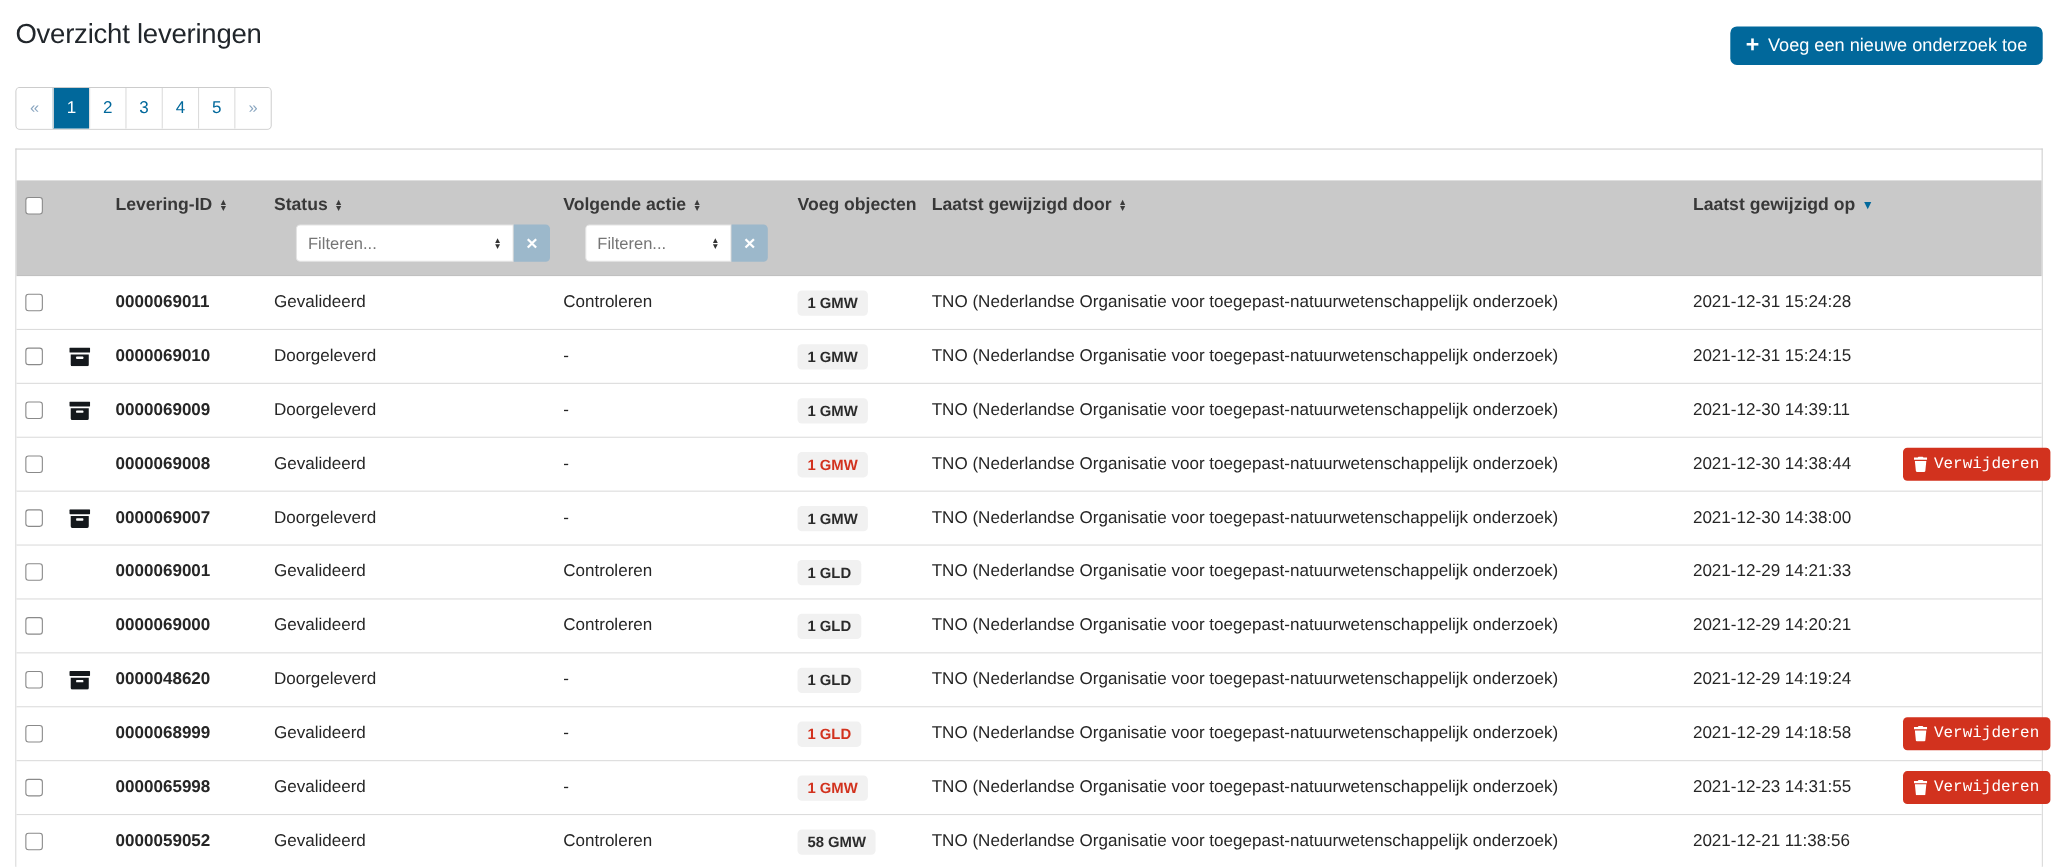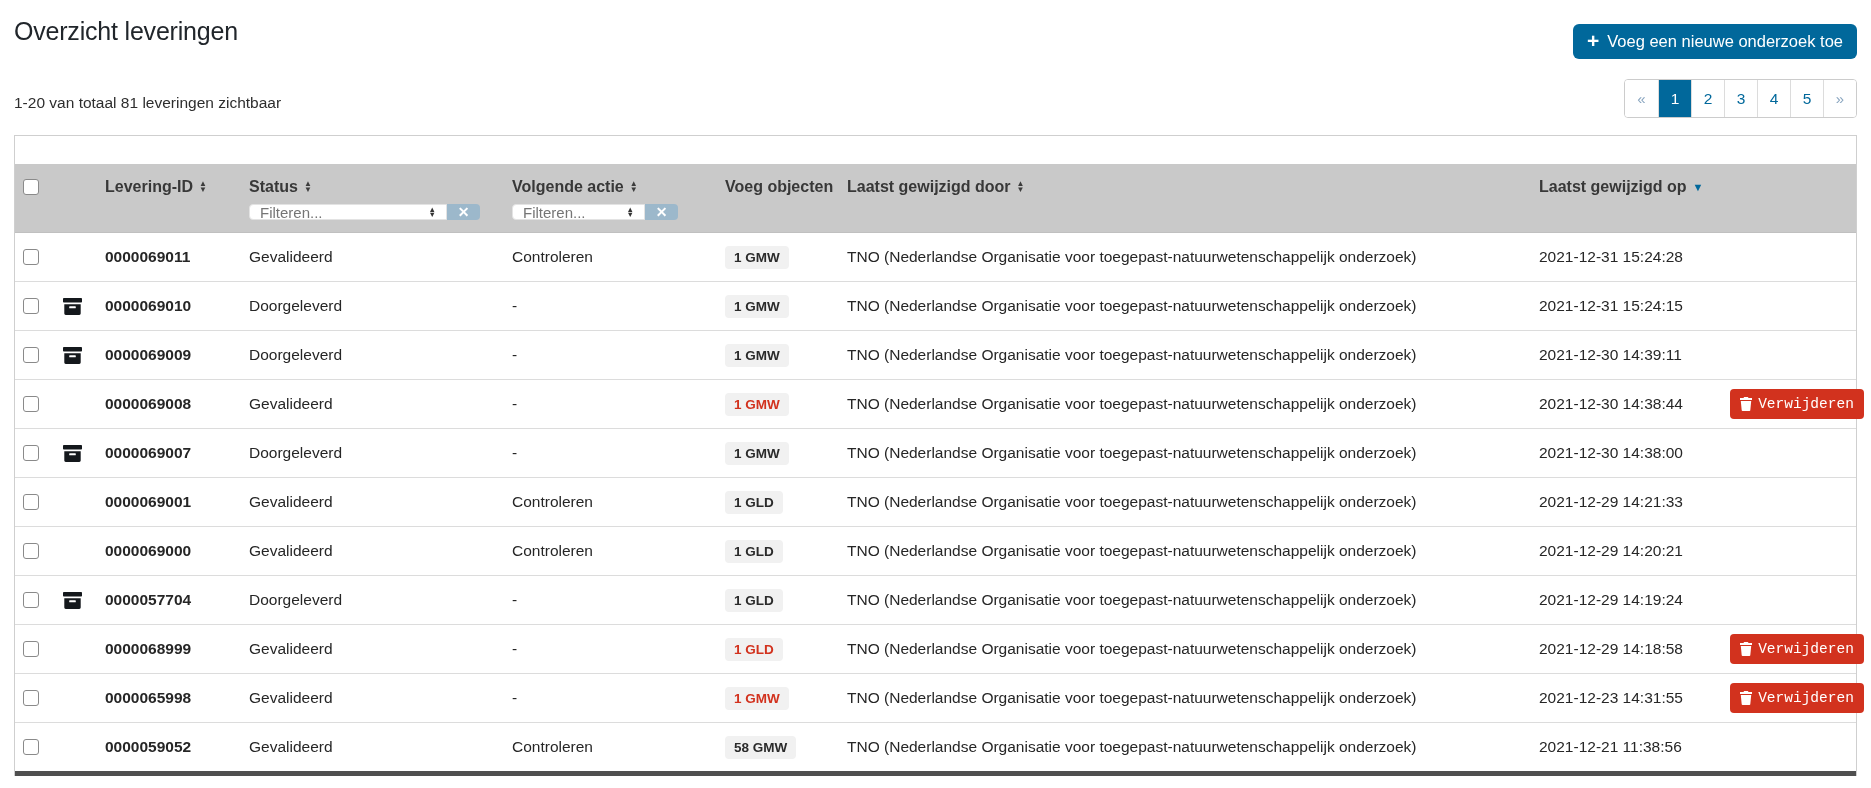--- a/index.html
+++ b/index.html
@@ -47,21 +47,21 @@
   .pad-action{padding-left:6px;}
   .pad-type{padding-left:6px;}
   .pad-by{padding-left:8px;}
   .pad-at{padding-left:8px;}
   .sort{display:inline-flex;flex-direction:column;line-height:6px;font-size:8px;color:#3c3c3c;}
   .sort::before{content:"▲";}
   .sort::after{content:"▼";}
   .sort-desc{color:var(--primary);font-size:11px;line-height:11px;}
   .sort-desc::before{content:"▼";}
 
-  .filter-group{display:flex;height:16px;}
+  .filter-group{display:flex;height:34px;margin-left:20px;}
   .filter-select{background:#fff;border:1px solid #e3e3e3;border-radius:4px 0 0 4px;display:flex;
     align-items:center;justify-content:space-between;padding:0 10px;font-size:15px;color:#757575;cursor:pointer;}
   .fs-status{width:198px;}
   .fs-action{width:133px;}
   .caret{display:inline-flex;flex-direction:column;line-height:5px;font-size:7.5px;color:#333;}
   .caret::before{content:"▲";}
   .caret::after{content:"▼";}
   .filter-clear{width:33px;background:var(--clear-bg);border:none;border-radius:0 4px 4px 0;
     color:#fff;font-size:14px;font-weight:700;cursor:pointer;display:flex;align-items:center;justify-content:center;}
 
@@ -88,21 +88,20 @@
 
   <div class="topbar">
     <h1>Overzicht leveringen</h1>
     <button class="btn-primary">
       <span class="plus">+</span>
       <span>Voeg een nieuwe onderzoek toe</span>
     </button>
   </div>
 
   <div class="subbar">
-    <div class="summary">1-20 van totaal 81 leveringen zichtbaar</div>
     <nav class="pagination" id="pagination">
         <div class="page-cell arrow">«</div>
         <div class="page-cell active">1</div>
         <div class="page-cell ">2</div>
         <div class="page-cell ">3</div>
         <div class="page-cell ">4</div>
         <div class="page-cell ">5</div>
         <div class="page-cell arrow">»</div>
       </nav>
   </div>
@@ -312,21 +311,21 @@
     <div class="icon-cell" style="justify-content:flex-start;">
       <input type="checkbox" style="">
     </div>
     <div class="icon-cell">
       <svg class="archive" width="19" height="17" viewBox="0 0 19 17">
         <rect x="0" y="0" width="19" height="4.5" rx="0.8" fill="#14181c"></rect>
         <path d="M1.3 6.2h16.4v9.3a1.4 1.4 0 0 1-1.4 1.4H2.7a1.4 1.4 0 0 1-1.4-1.4z" fill="#14181c"></path>
         <rect x="6.2" y="8.2" width="6.6" height="2.1" rx="0.6" fill="#fff"></rect>
       </svg>
     </div>
-    <div class="cell cell-id">0000057704</div>
+    <div class="cell cell-id">0000048620</div>
     <div class="cell pad-status">Doorgeleverd</div>
     <div class="cell pad-action">-</div>
     <div><span class="badge">1 GLD</span></div>
     <div class="cell pad-by">TNO (Nederlandse Organisatie voor toegepast-natuurwetenschappelijk onderzoek)</div>
     <div class="cell pad-at">2021-12-29 14:19:24</div>
     <div class="actions-cell">
       
     </div>
   </div>
         <div class="grid row">

